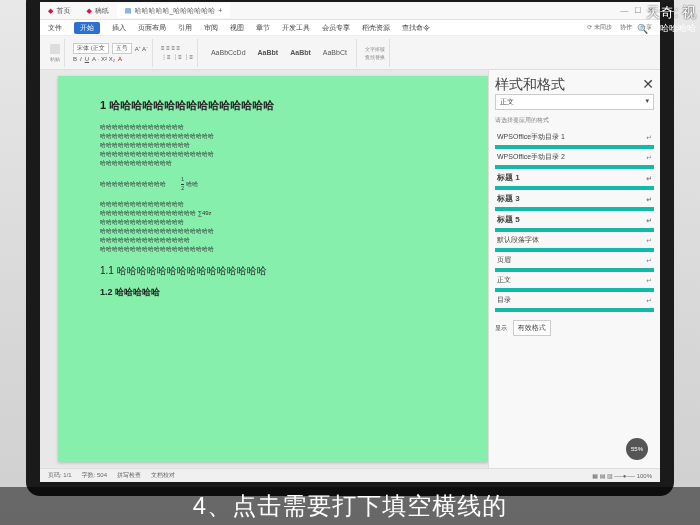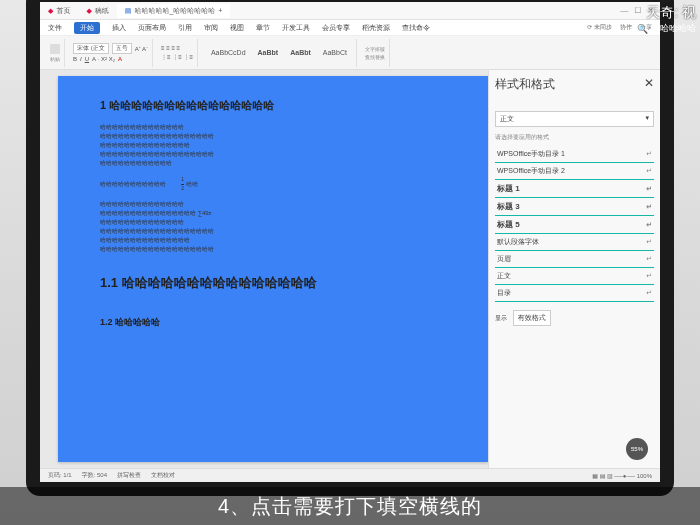--- a/index.html
+++ b/index.html
@@ -17,37 +17,37 @@
 .ribbon{height:34px;background:#f5f5f5;display:flex;align-items:center;font-size:6px;color:#555;padding:0 6px;gap:4px;border-bottom:1px solid #ddd}
 .rgrp{display:flex;flex-direction:column;gap:2px;padding:0 4px;border-right:1px solid #e0e0e0;height:28px;justify-content:center}
 .rrow{display:flex;gap:3px;align-items:center}
 .ricon{width:10px;height:10px;background:#ddd;border-radius:1px}
 .rlab{font-size:5px;color:#888}
 .fbox{border:1px solid #ccc;padding:0 3px;font-size:6px;background:#fff}
 .stylebox{padding:1px 4px;border:1px solid transparent;font-size:7px}
 .stylebox b{font-weight:bold}
 .workarea{display:flex;height:calc(100% - 82px);background:#e8e8e8}
 .gutter{width:18px;background:#e8e8e8}
-.page{width:430px;background:#3b82f6;margin:6px 0;box-shadow:0 1px 3px rgba(0,0,0,.2);padding:22px 42px;font-size:7px;color:#222;overflow:hidden}
+.page{width:430px;background:#86efac;margin:6px 0;box-shadow:0 1px 3px rgba(0,0,0,.2);padding:22px 42px;font-size:7px;color:#222;overflow:hidden}
 .h1{font-size:11px;font-weight:bold;margin-bottom:10px}
 .bodytxt{font-size:6px;line-height:1.5;color:#333;margin-bottom:8px}
-.h11{font-size:13px;font-weight:bold;margin:20px 0 4px}
-.h12{font-size:9px;font-weight:bold;margin:24px 0}
+.h11{font-size:10px;font-weight:normal;margin:10px 0 4px}
+.h12{font-size:9px;font-weight:bold;margin:8px 0}
 .sidepanel{flex:1;background:#f8f8f8;border-left:1px solid #ddd;padding:6px;font-size:7px;color:#444}
-.sp-title{font-size:12px;margin-bottom:18px;display:flex;justify-content:space-between}
+.sp-title{font-size:14px;margin-bottom:0;display:flex;justify-content:space-between}
 .sp-sel{border:1px solid #ccc;padding:2px 4px;background:#fff;margin-bottom:6px;font-size:7px;display:flex;justify-content:space-between}
 .sp-sec{font-size:6px;color:#888;margin-bottom:4px}
-.sp-item{padding:3px 2px;display:flex;justify-content:space-between;align-items:center;font-size:7px;border-bottom:1px solid #14b8a6}
+.sp-item{padding:3px 2px;display:flex;justify-content:space-between;align-items:flex-end;font-size:7px;border-bottom:4px solid #14b8a6}
 .sp-item.b{font-weight:bold;font-size:8px}
 .chk{font-size:7px;color:#888}
 .statusbar{position:absolute;bottom:0;left:0;right:0;height:14px;background:#f0f0f0;display:flex;align-items:center;font-size:6px;color:#666;padding:0 8px;gap:10px;border-top:1px solid #ddd}
 .fab{position:absolute;bottom:22px;right:12px;width:22px;height:22px;border-radius:50%;background:#555;color:#fff;font-size:6px;display:flex;align-items:center;justify-content:center}
 .watermark{position:absolute;top:4px;right:4px;color:#fff;font-size:14px;font-weight:normal;text-shadow:0 0 2px #000;z-index:50}
 .wm2{position:absolute;top:22px;right:4px;color:#fff;font-size:9px;display:flex;align-items:center;gap:2px;z-index:50}
-.subtitle{position:absolute;bottom:0;left:0;right:0;height:38px;background:rgba(0,0,0,.5);color:#fff;font-size:20px;display:flex;align-items:center;justify-content:center;z-index:40;letter-spacing:1px}
+.subtitle{position:absolute;bottom:0;left:0;right:0;height:38px;background:rgba(0,0,0,.5);color:#fff;font-size:24px;display:flex;align-items:center;justify-content:center;z-index:40;letter-spacing:1px}
 .frac{display:inline-block;vertical-align:middle;font-size:5px;text-align:center;margin:0 2px}
 .frac .t{border-bottom:1px solid #333;display:block}
 </style>
 </head>
 <body>
 
 <div class="desk"></div>
 <div class="monitor">
  <div class="screen">
 

